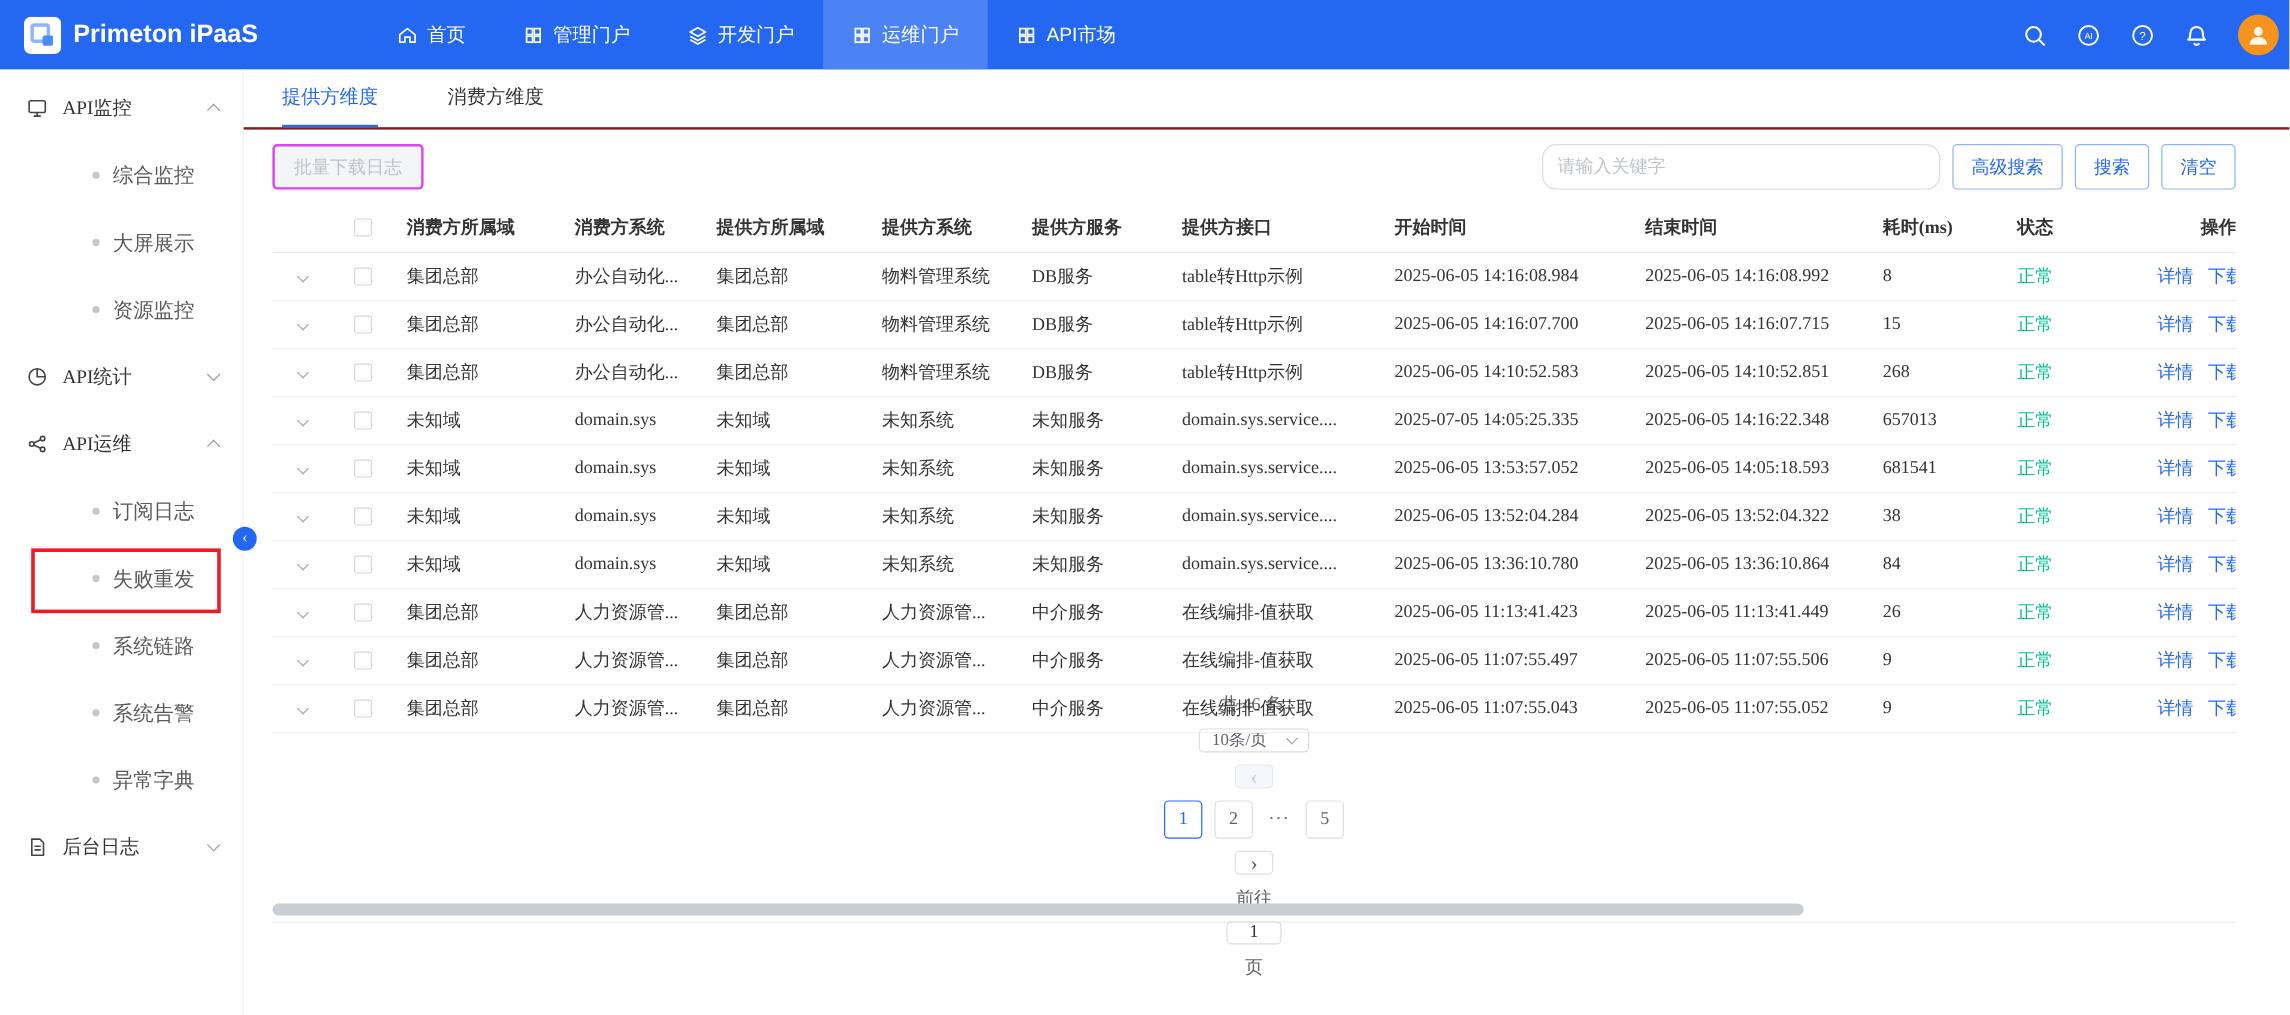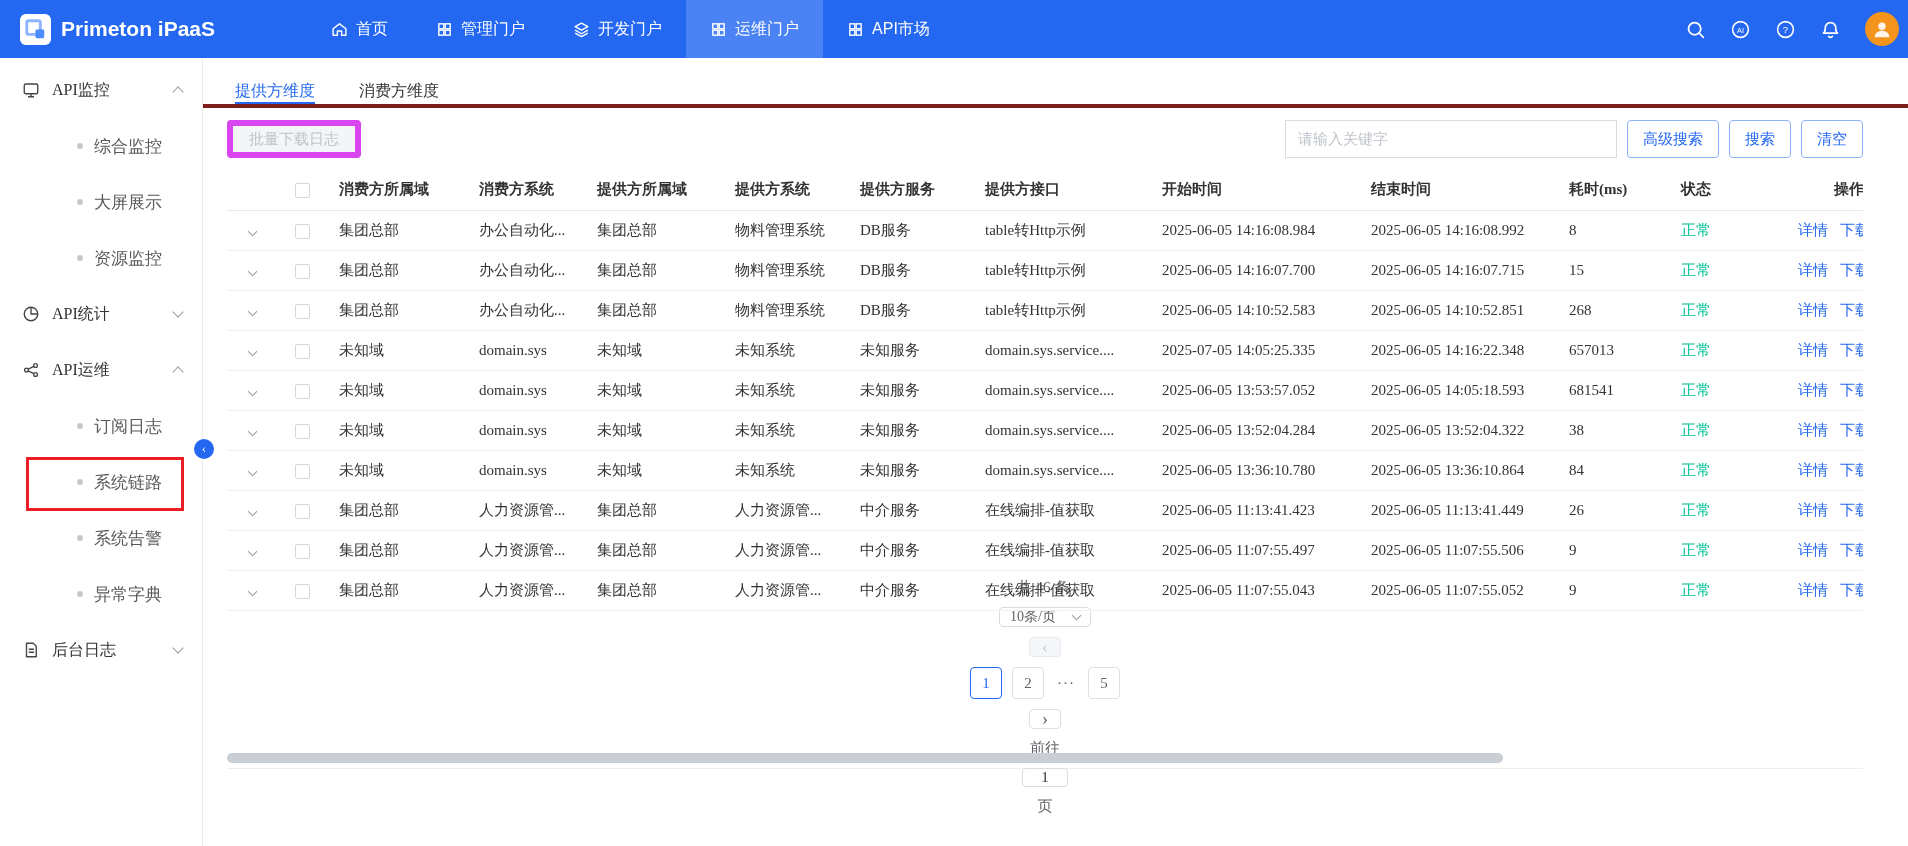--- a/index.html
+++ b/index.html
@@ -30,28 +30,28 @@
   .schild.active { background: #e8f1ff; color: #2468F2; }
   .schild.active .dot { background: #2468F2; }
   .chev { width: 8px; height: 8px; border-right: 1.6px solid #9aa0a6; border-bottom: 1.6px solid #9aa0a6; display: inline-block; }
   .chev.down { transform: rotate(45deg); margin-top: -4px; }
   .chev.up { transform: rotate(-135deg); margin-top: 4px; }
   .collapse-handle { position: absolute; left: 194px; top: 381px; width: 20px; height: 20px; border-radius: 50%; background: #2468F2; color: #fff; font-size: 13px; line-height: 18px; text-align: center; cursor: pointer; z-index: 5; }
   .annotation { position: absolute; left: 26px; top: 399px; width: 158px; height: 54px; border: 3px solid #EC1C24; z-index: 6; pointer-events: none; }
 
   
   .main { flex: 1; min-width: 0; display: flex; flex-direction: column; background: #fff; }
-  .tabbar { height: 50px; flex-shrink: 0; border-bottom: 4px solid #7f1d1d; display: flex; gap: 44px; padding-left: 32px; align-items: flex-end; }
+  .tabbar { height: 50px; flex-shrink: 0; border-bottom: 2px solid #7f1d1d; display: flex; gap: 58px; padding-left: 32px; }
   .tab { display: flex; align-items: center; font-size: 16px; color: #333; cursor: pointer; border-bottom: 2px solid transparent; }
   .tab.active { color: #2468F2; border-bottom-color: #2468F2; }
 
   .toolbar { flex-shrink: 0; display: flex; align-items: center; margin: 12px 45px 12px 24px; height: 38px; }
-  .btn-disabled { height: 38px; padding: 0 16px; background: #f4f5f7; color: #bfc3cb; border: 6px solid #d946ef; border-radius: 4px; font-size: 15px; font-family: inherit; }
+  .btn-disabled { height: 38px; padding: 0 16px; background: #f4f5f7; color: #bfc3cb; border: 2px solid #d946ef; border-radius: 4px; font-size: 15px; font-family: inherit; }
   .toolbar-right { margin-left: auto; display: flex; align-items: center; gap: 10px; }
-  .search-input { width: 332px; height: 38px; border: 1px solid #d9dce3; border-radius: 0; padding: 0 12px; font-size: 15px; color: #333; outline: none; font-family: inherit; }
+  .search-input { width: 332px; height: 38px; border: 1px solid #d9dce3; border-radius: 12px; padding: 0 12px; font-size: 15px; color: #333; outline: none; font-family: inherit; }
   .search-input::placeholder { color: #bfc3cb; }
   .btn-outline { height: 38px; padding: 0 15px; background: #fff; border: 1px solid #8fb3f7; color: #2468F2; border-radius: 4px; font-size: 15px; cursor: pointer; font-family: inherit; }
 
   .table-zone { flex: 1; min-height: 0; margin: 0 45px 0 24px; position: relative; overflow: hidden; }
   table { border-collapse: collapse; table-layout: fixed; width: 1712px; font-size: 15px; }
   th { height: 40px; text-align: left; padding: 0 12px; font-weight: bold; color: #333; border-bottom: 1px solid #e6e8eb; white-space: nowrap; overflow: hidden; background: #fff; }
   td { height: 40px; padding: 0 12px; color: #333; border-bottom: 1px solid #eef0f4; white-space: nowrap; overflow: hidden; }
   .c-center { text-align: center; padding: 0; }
   .c-action-h { text-align: center; }
   .c-action { text-align: center; }
@@ -217,20 +217,24 @@
             <circle cx="18" cy="18" r="2.5"></circle>
             <path d="M8.2 10.8 15.8 7.2M8.2 13.2l7.6 3.6"></path>
           </svg>
         </span>
         <span>API运维</span>
         <span class="chev up"></span>
       </div>
       <div class="schild">
         <span class="dot"></span>
         <span>订阅日志</span>
+      </div>
+      <div class="schild">
+        <span class="dot"></span>
+        <span>失败重发</span>
       </div>
       <div class="schild">
         <span class="dot"></span>
         <span>系统链路</span>
       </div>
       <div class="schild">
         <span class="dot"></span>
         <span>系统告警</span>
       </div>
       <div class="schild">

